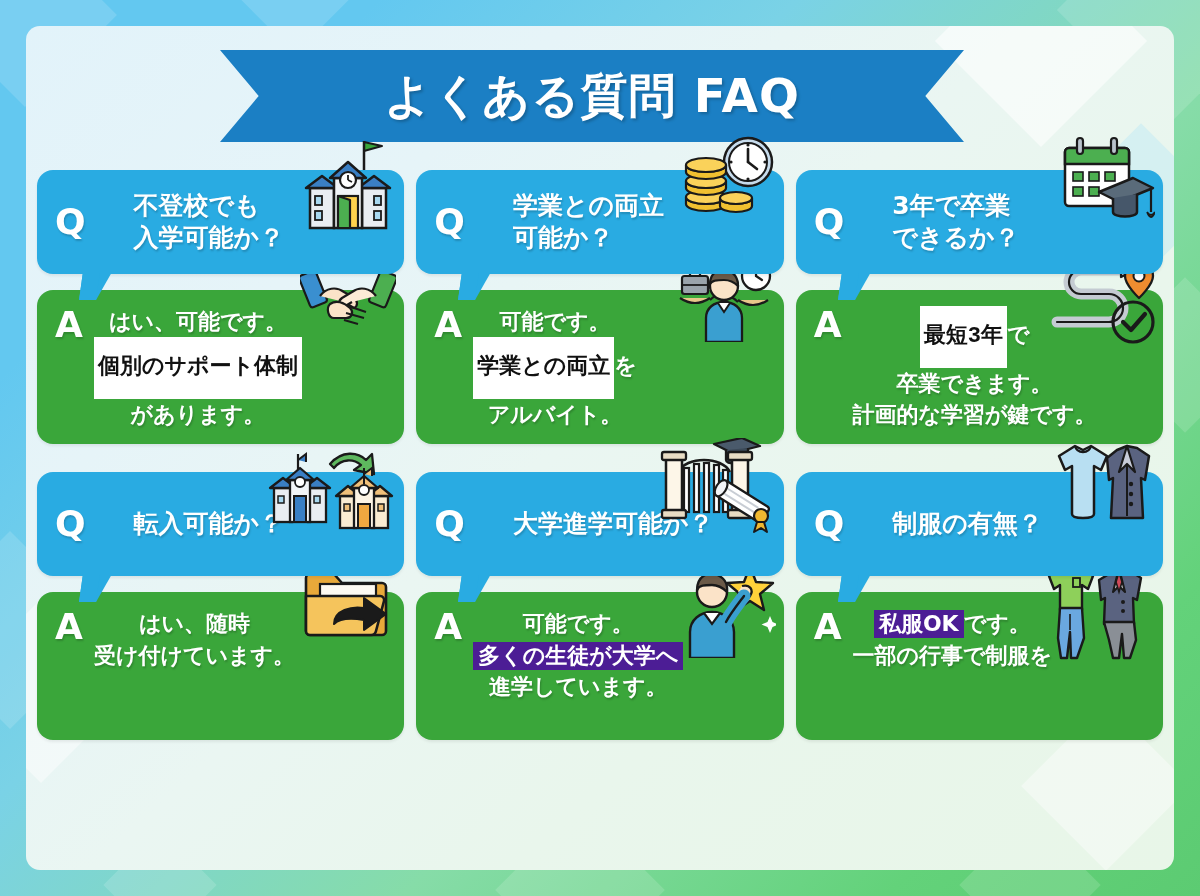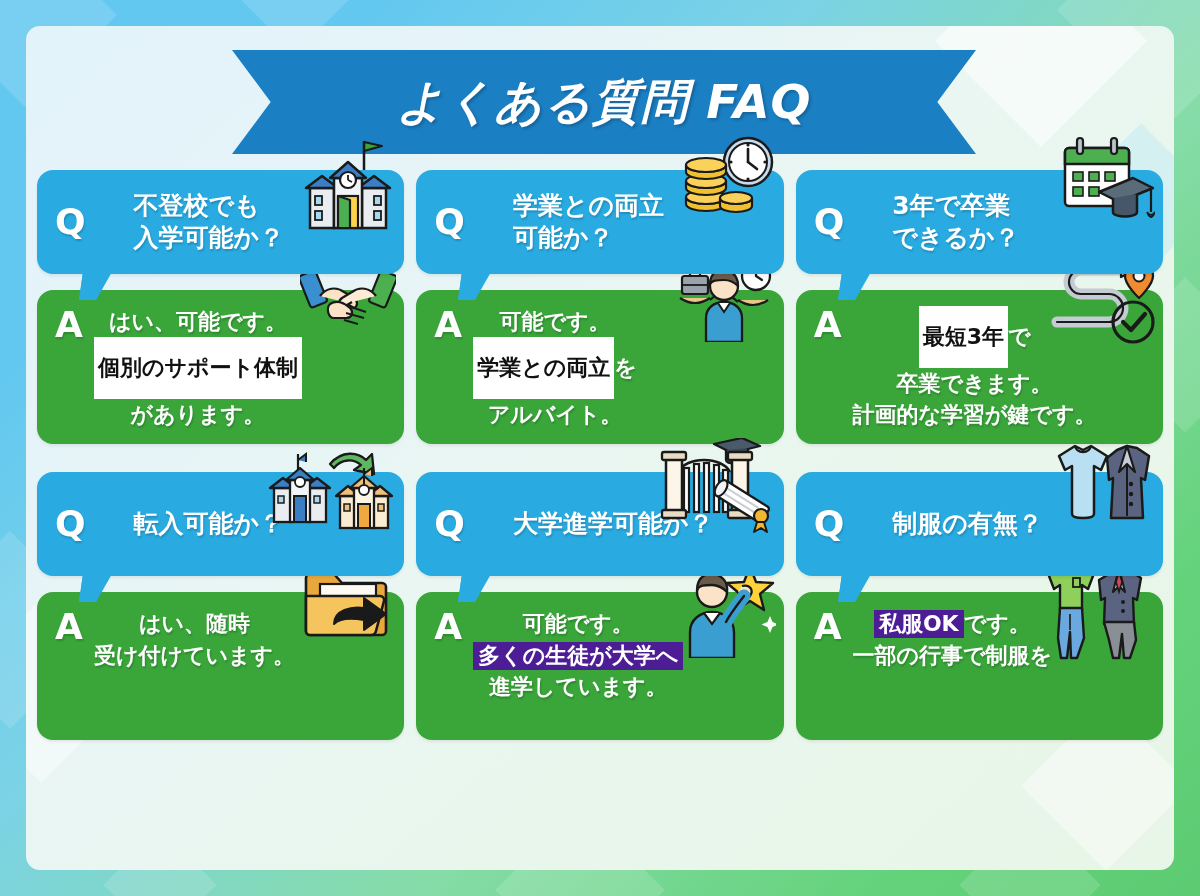--- a/index.html
+++ b/index.html
@@ -55,22 +55,22 @@
     transform: rotate(45deg);
   }
   .pd1 { width: 150px; height: 150px; left: 940px; top: -60px; }
   .pd2 { width: 110px; height: 110px; left: 1060px; top: 120px; background: rgba(120,215,255,0.18) !important; }
   .pd3 { width: 130px; height: 130px; left: -50px; top: 600px; background: rgba(255,255,255,0.45) !important; }
   .pd4 { width: 120px; height: 120px; left: 1020px; top: 700px; background: rgba(255,255,255,0.40) !important; }
 
   
   .ribbon-wrap {
     position: absolute;
-    left: 232px; top: 50px;
-    width: 744px; height: 104px; font-style: italic;
+    left: 220px; top: 50px;
+    width: 744px; height: 92px;
   }
   .ribbon {
     width: 100%; height: 100%;
     background: #1b7fc4;
     clip-path: polygon(0 0, 100% 0, 100% 100%, 0 100%, 5.2% 50%);
     -webkit-clip-path: polygon(0 0, 100% 0, 100% 100%, 0 100%, 5.2% 50%);
     display: flex; align-items: center; justify-content: center;
   }
   .ribbon.notch-both {
     clip-path: polygon(0 0, 100% 0, 94.8% 50%, 100% 100%, 0 100%, 5.2% 50%);
@@ -173,20 +173,21 @@
     white-space: nowrap;
     text-align: center;
   }
   .hl-light {
     background: #ffffff;
     color: #111111;
     text-shadow: none;
     padding: 18px 4px;
     display: inline-block;
     line-height: 1.18;
+    font-family: Liberation Mono, monospace;
   }
   .hl-dark {
     background: #4c1d95;
     color: #ffffff;
     text-shadow: none;
     padding: 1px 5px;
     display: inline-block;
     line-height: 1.18;
   }
 

